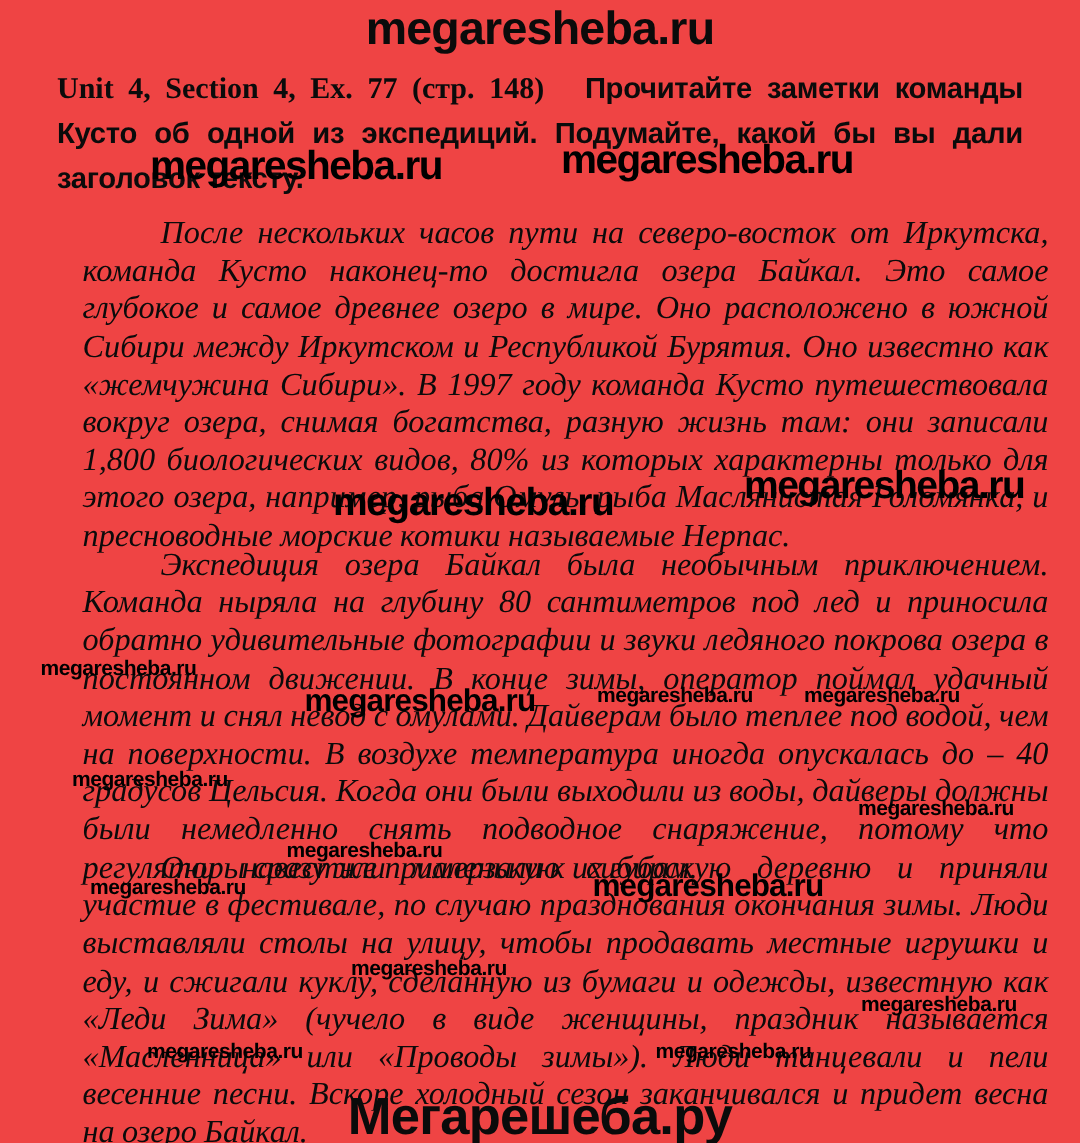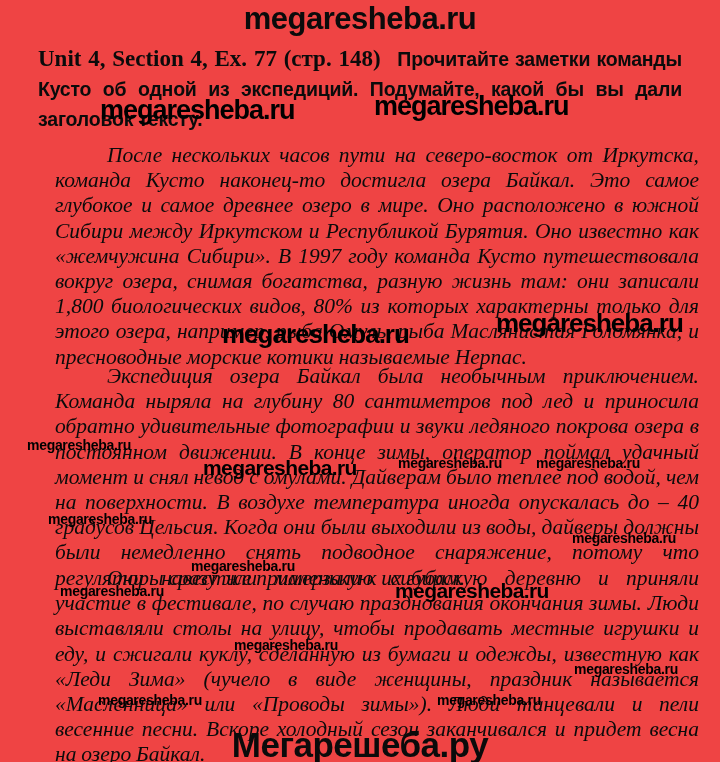--- a/index.html
+++ b/index.html
@@ -22,21 +22,21 @@
     letter-spacing: -0.5px;
   }
   .exercise-heading {
     margin: 9px 38px 0 38px;
     text-align: justify;
     line-height: 28px;
   }
   .exercise-heading .ref {
     font-family: "Liberation Serif", serif;
     font-weight: 700;
-    font-size: 23px;
+    font-size: 20px;
   }
   .exercise-heading .task {
     font-family: "Liberation Sans", sans-serif;
     font-weight: 700;
     font-size: 19.5px;
     letter-spacing: -0.2px;
   }
   .body-text p {
     position: absolute;
     left: 38px;

